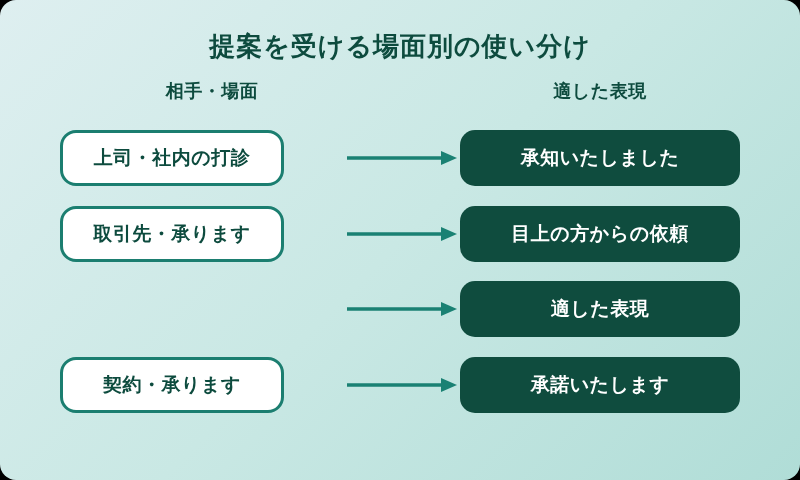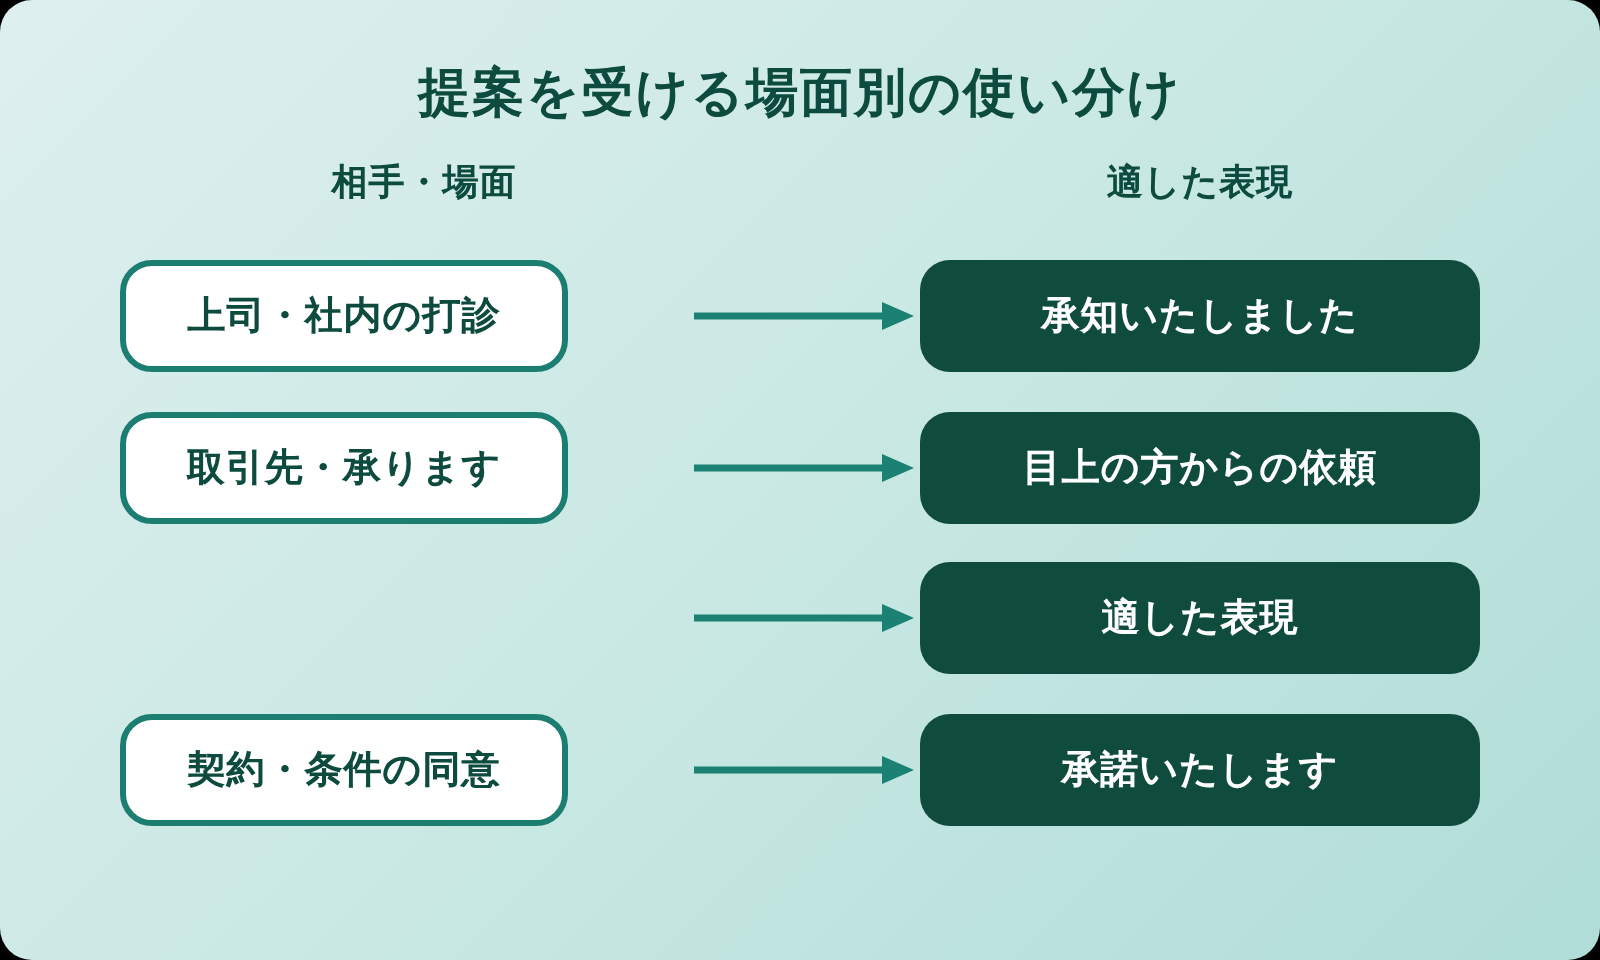--- a/index.html
+++ b/index.html
@@ -136,21 +136,21 @@
       <line x1="1" y1="9" x2="97" y2="9" stroke="#1a8173" stroke-width="3.5"></line>
       <polygon points="95,2 111,9 95,16" fill="#1a8173"></polygon>
     </svg>
     <div class="expr-box">
       <span>適した表現</span>
     </div>
   </div>
 
   <div class="row" style="top:357px">
     <div class="scene-box">
-      <span>契約・条件の同意</span>
+      <span>契約・承ります</span>
     </div>
     <svg class="arrow" width="112" height="18" viewBox="0 0 112 18">
       <line x1="1" y1="9" x2="97" y2="9" stroke="#1a8173" stroke-width="3.5"></line>
       <polygon points="95,2 111,9 95,16" fill="#1a8173"></polygon>
     </svg>
     <div class="expr-box">
       <span>承諾いたします</span>
     </div>
   </div>
 

